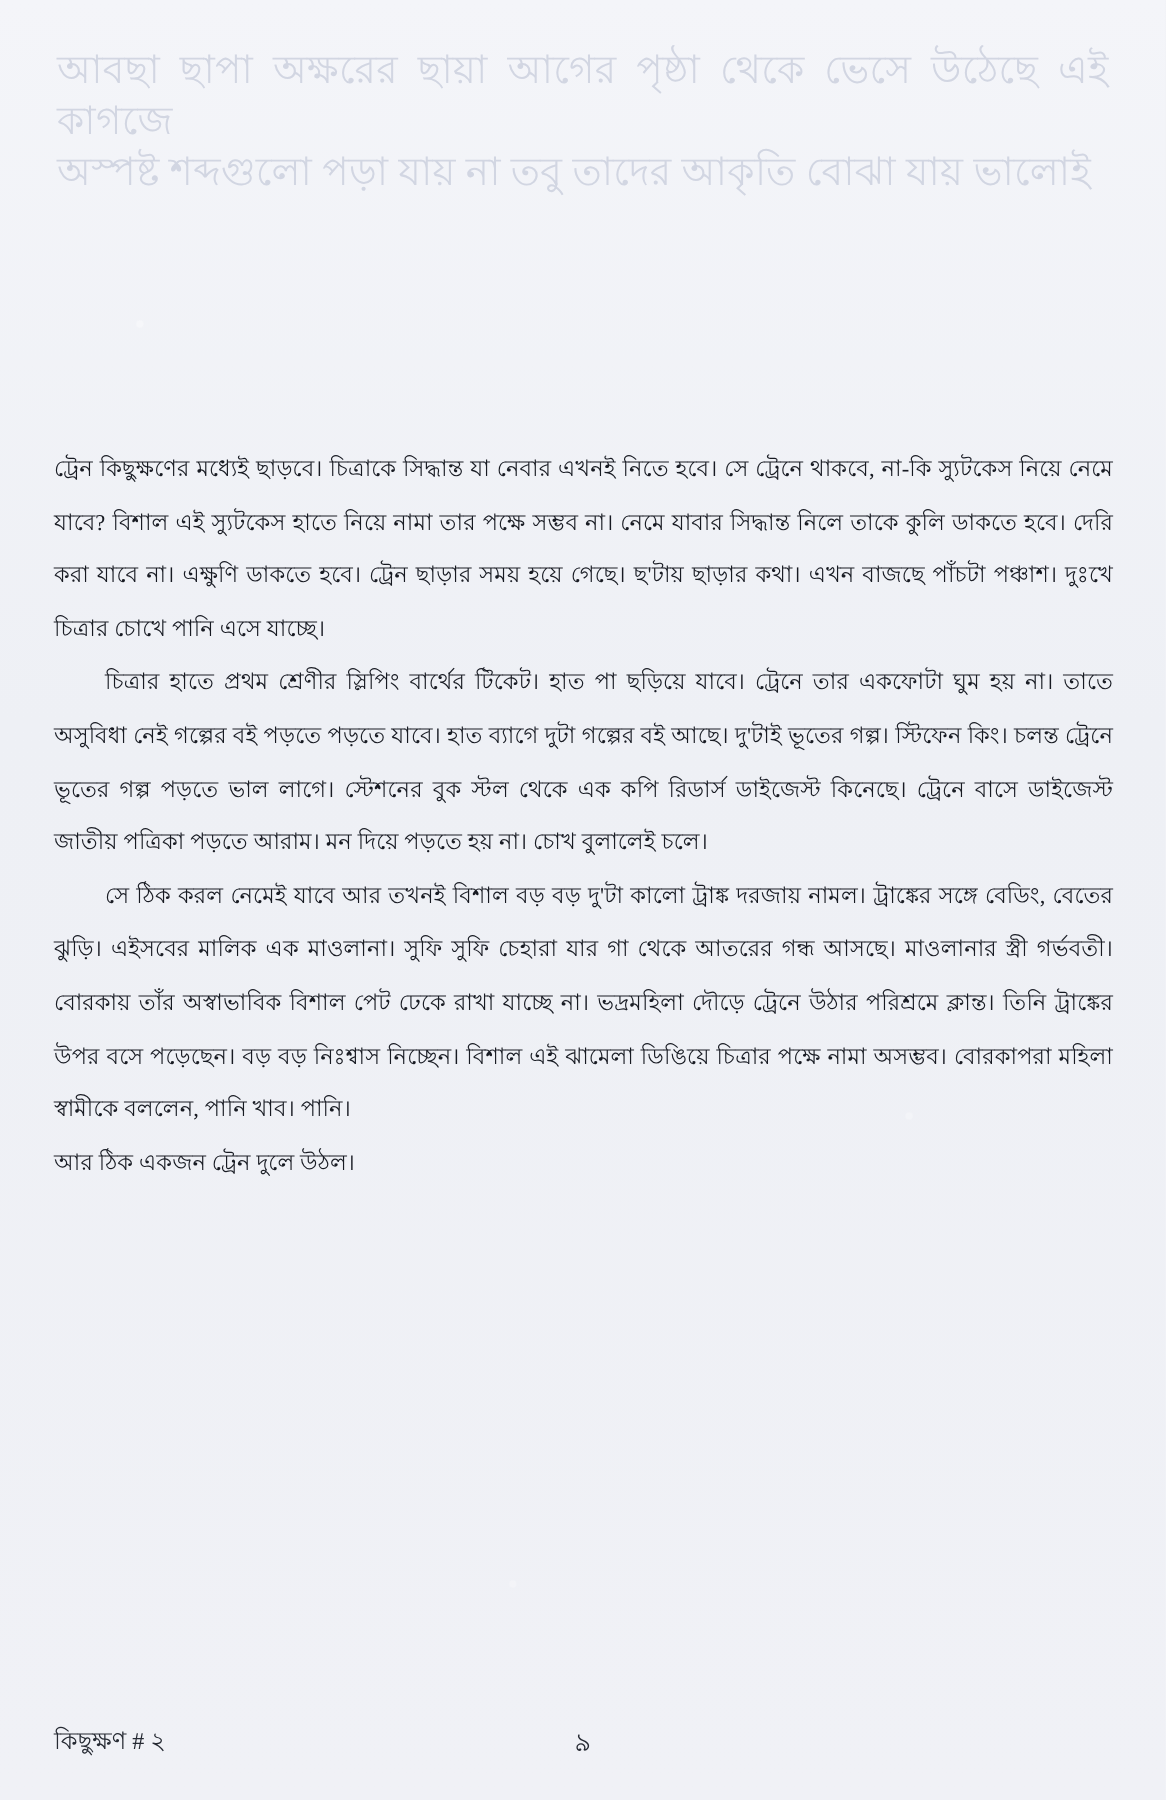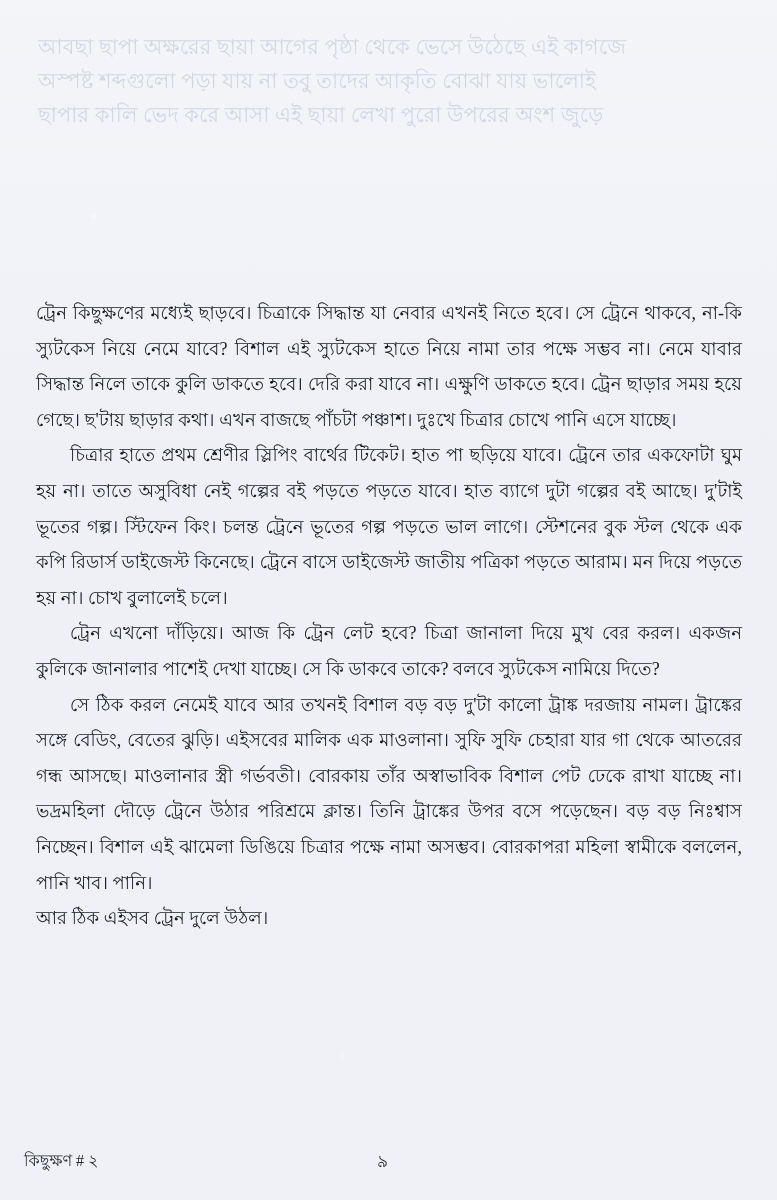--- a/index.html
+++ b/index.html
@@ -21,52 +21,52 @@
     background: linear-gradient(180deg, #f4f5f9 0%, #eef0f5 40%, #f0f1f6 100%);
     padding: 0;
   }
   
   .bleed {
     position: absolute;
     top: 30px;
     left: 38px;
     right: 38px;
     color: #c7ccdb;
-    font-size: 21px;
+    font-size: 26px;
     line-height: 34px;
     letter-spacing: 0.2px;
     text-align: justify;
     opacity: 0.75;
     filter: blur(0.4px);
     user-select: none;
   }
   .bleed p {
     margin: 0;
   }
   .content {
     position: absolute;
     top: 296px;
     left: 36px;
     width: 706px;
     color: #171a22;
   }
   .content p {
     margin: 0 0 0 0;
-    font-size: 18px;
+    font-size: 15px;
     line-height: 35.6px;
     text-align: justify;
     text-justify: inter-word;
     letter-spacing: 0.1px;
   }
   .content p.indent {
     text-indent: 34px;
   }
   .footer {
     position: absolute;
-    left: 24px;
+    left: 36px;
     right: 36px;
     bottom: 26px;
     height: 26px;
     font-size: 16px;
     color: #262a33;
   }
   .footer .book {
     position: absolute;
     left: 0;
     top: 0;
@@ -92,29 +92,27 @@
   }
 </style>
 </head>
 <body>
 
 <div class="page">
 
   <div class="bleed">
     <p>আবছা ছাপা অক্ষরের ছায়া আগের পৃষ্ঠা থেকে ভেসে উঠেছে এই কাগজে</p>
     <p>অস্পষ্ট শব্দগুলো পড়া যায় না তবু তাদের আকৃতি বোঝা যায় ভালোই</p>
-    <p>ছাপার কালি ভেদ করে আসা এই ছায়া লেখা পুরো উপরের অংশ জুড়ে</p>
   </div>
 
   <div class="content">
     <p>ট্রেন কিছুক্ষণের মধ্যেই ছাড়বে। চিত্রাকে সিদ্ধান্ত যা নেবার এখনই নিতে হবে। সে ট্রেনে থাকবে, না-কি স্যুটকেস নিয়ে নেমে যাবে? বিশাল এই স্যুটকেস হাতে নিয়ে নামা তার পক্ষে সম্ভব না। নেমে যাবার সিদ্ধান্ত নিলে তাকে কুলি ডাকতে হবে। দেরি করা যাবে না। এক্ষুণি ডাকতে হবে। ট্রেন ছাড়ার সময় হয়ে গেছে। ছ'টায় ছাড়ার কথা। এখন বাজছে পাঁচটা পঞ্চাশ। দুঃখে চিত্রার চোখে পানি এসে যাচ্ছে।</p>
     <p class="indent">চিত্রার হাতে প্রথম শ্রেণীর স্লিপিং বার্থের টিকেট। হাত পা ছড়িয়ে যাবে। ট্রেনে তার একফোটা ঘুম হয় না। তাতে অসুবিধা নেই গল্পের বই পড়তে পড়তে যাবে। হাত ব্যাগে দুটা গল্পের বই আছে। দু'টাই ভূতের গল্প। স্টিফেন কিং। চলন্ত ট্রেনে ভূতের গল্প পড়তে ভাল লাগে। স্টেশনের বুক স্টল থেকে এক কপি রিডার্স ডাইজেস্ট কিনেছে। ট্রেনে বাসে ডাইজেস্ট জাতীয় পত্রিকা পড়তে আরাম। মন দিয়ে পড়তে হয় না। চোখ বুলালেই চলে।</p>
-    <p class="indent">ট্রেন এখনো দাঁড়িয়ে। আজ কি ট্রেন লেট হবে? চিত্রা জানালা দিয়ে মুখ বের করল। একজন কুলিকে জানালার পাশেই দেখা যাচ্ছে। সে কি ডাকবে তাকে? বলবে স্যুটকেস নামিয়ে দিতে?</p>
     <p class="indent">সে ঠিক করল নেমেই যাবে আর তখনই বিশাল বড় বড় দু'টা কালো ট্রাঙ্ক দরজায় নামল। ট্রাঙ্কের সঙ্গে বেডিং, বেতের ঝুড়ি। এইসবের মালিক এক মাওলানা। সুফি সুফি চেহারা যার গা থেকে আতরের গন্ধ আসছে। মাওলানার স্ত্রী গর্ভবতী। বোরকায় তাঁর অস্বাভাবিক বিশাল পেট ঢেকে রাখা যাচ্ছে না। ভদ্রমহিলা দৌড়ে ট্রেনে উঠার পরিশ্রমে ক্লান্ত। তিনি ট্রাঙ্কের উপর বসে পড়েছেন। বড় বড় নিঃশ্বাস নিচ্ছেন। বিশাল এই ঝামেলা ডিঙিয়ে চিত্রার পক্ষে নামা অসম্ভব। বোরকাপরা মহিলা স্বামীকে বললেন, পানি খাব। পানি।</p>
-    <p>আর ঠিক এইসব ট্রেন দুলে উঠল।</p>
+    <p>আর ঠিক একজন ট্রেন দুলে উঠল।</p>
   </div>
 
   <div class="footer">
     <span class="book">কিছুক্ষণ # ২</span>
     <span class="pageno">৯</span>
   </div>
 
   <div class="grain"></div>
 </div>
 

